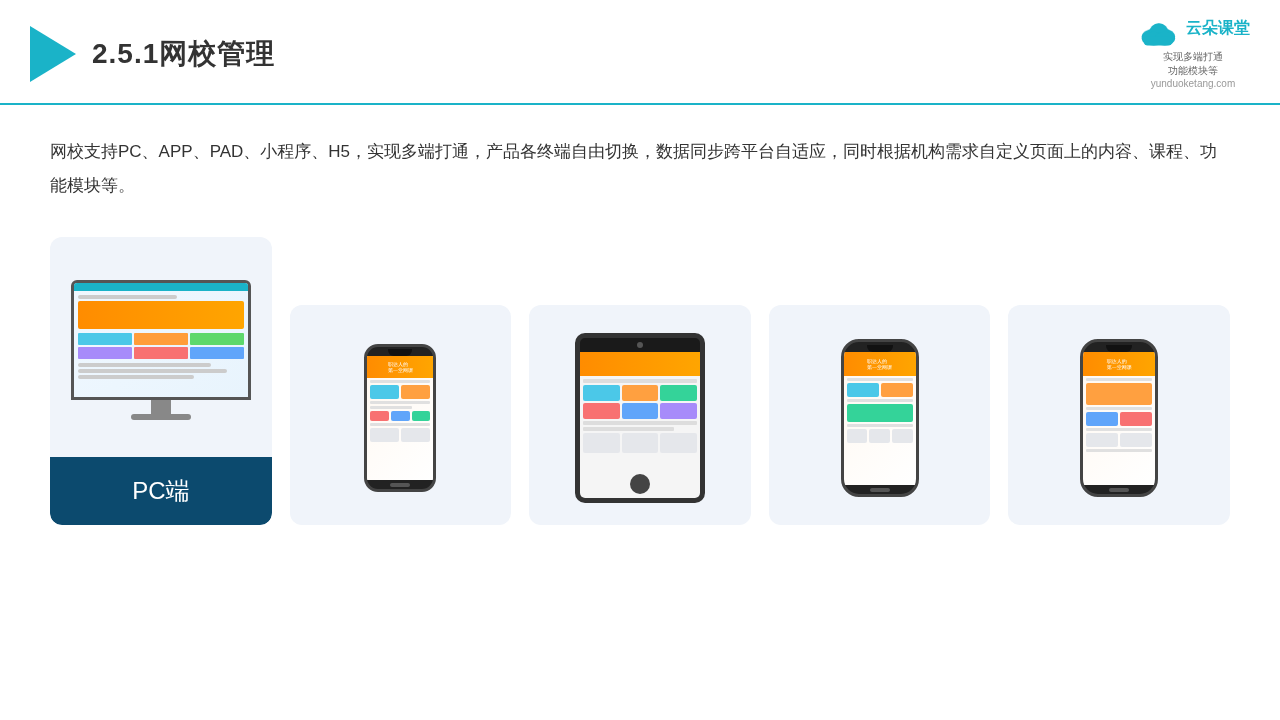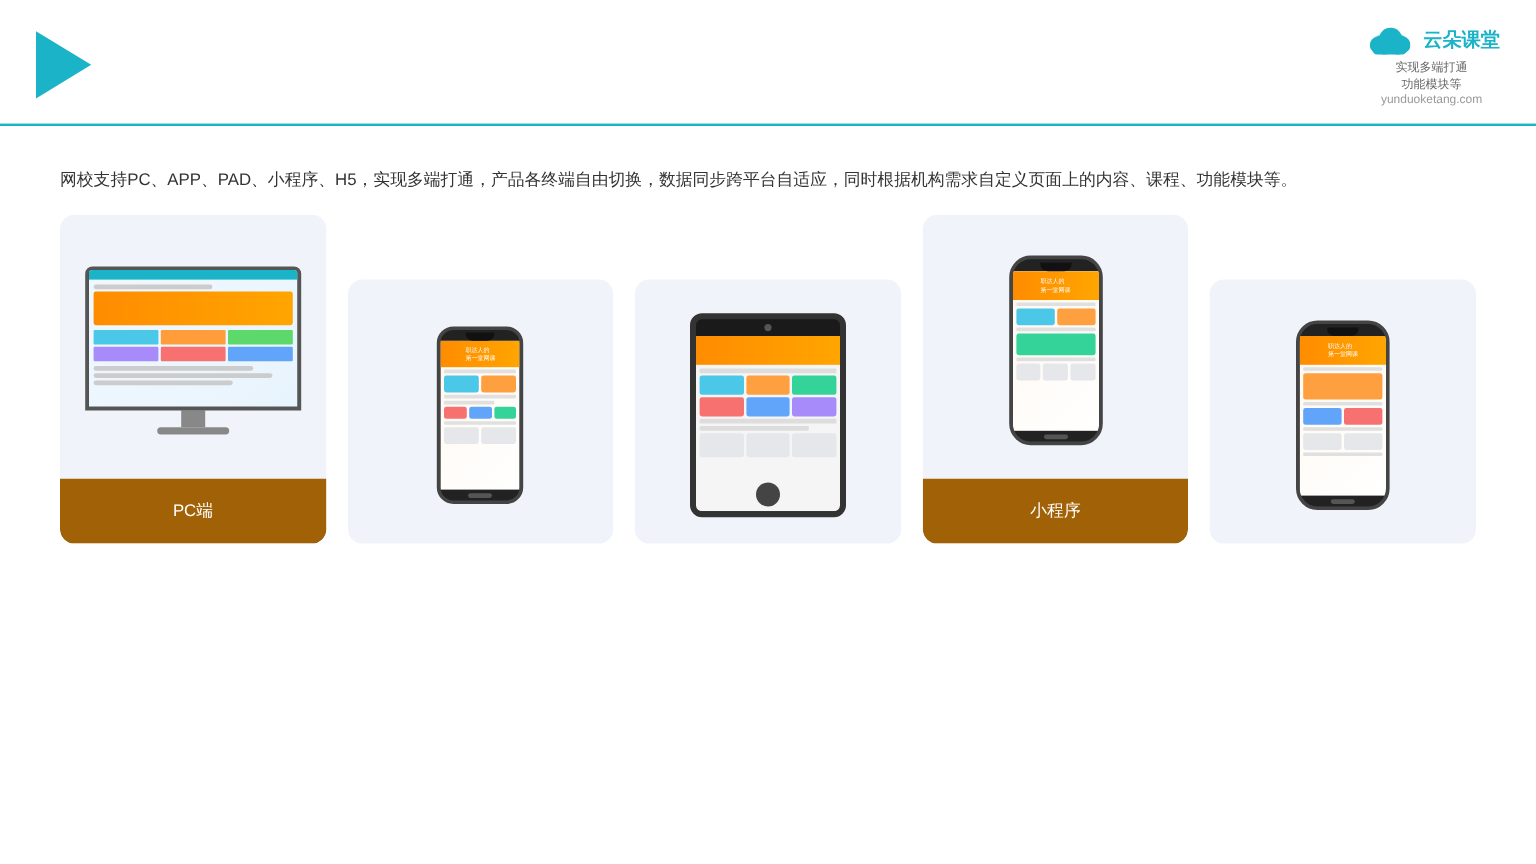--- a/index.html
+++ b/index.html
@@ -38,21 +38,20 @@
       color: #333;
       letter-spacing: 1px;
     }
     .header-right {
       display: flex;
       flex-direction: column;
       align-items: center;
     }
     .brand-logo {
       display: flex;
-      align-items: center;
       gap: 6px;
     }
     .cloud-icon {
       width: 44px;
       height: 30px;
     }
     .brand-name {
       font-size: 16px;
       color: #1ab3c8;
       font-weight: 600;
@@ -67,24 +66,24 @@
     .brand-url {
       font-size: 10px;
       color: #999;
     }
 
     
     .content {
       padding: 30px 50px 20px 50px;
     }
     .description {
-      font-size: 14px;
+      font-size: 17px;
       color: #333;
       line-height: 2;
-      margin-bottom: 16px;
+      margin-bottom: 34px;
     }
 
     
     .devices-row {
       display: flex;
       gap: 18px;
       align-items: flex-end;
       margin-top: 10px;
     }
     .device-card {
@@ -99,23 +98,23 @@
     .device-image-area {
       width: 100%;
       padding: 20px 15px 15px 15px;
       display: flex;
       align-items: center;
       justify-content: center;
       min-height: 220px;
     }
     .device-label {
       width: 100%;
-      background: #a16207;
+      background: #0c4a6e;
       color: #ffffff;
-      font-size: 14px;
+      font-size: 24px;
       font-weight: 500;
       text-align: center;
       padding: 18px 0;
       border-radius: 0 0 12px 12px;
     }
 
     
     .pc-mock {
       display: flex;
       flex-direction: column;
@@ -326,20 +325,21 @@
       left: 50%;
       transform: translateX(-50%);
     }
   </style>
 </head>
 <body>
 
 <div class="header">
   <div class="header-left">
     <div class="logo-triangle"></div>
+    <h1 class="page-title">2.5.1网校管理</h1>
   </div>
   <div class="header-right">
     <div class="brand-logo">
       <svg class="cloud-icon" viewBox="0 0 50 35" fill="none">
         <ellipse cx="20" cy="22" rx="14" ry="10" fill="#1ab3c8" opacity="0.3"></ellipse>
         <ellipse cx="32" cy="22" rx="13" ry="10" fill="#1ab3c8" opacity="0.3"></ellipse>
         <ellipse cx="26" cy="18" rx="12" ry="12" fill="#1ab3c8" opacity="0.4"></ellipse>
         <ellipse cx="20" cy="22" rx="14" ry="9" fill="#1ab3c8"></ellipse>
         <ellipse cx="33" cy="22" rx="12" ry="9" fill="#1ab3c8"></ellipse>
         <ellipse cx="26" cy="17" rx="11" ry="11" fill="#1ab3c8"></ellipse>
@@ -479,21 +479,20 @@
                   <div class="phone-card" style="background:#e5e7eb"></div>
                   <div class="phone-card" style="background:#e5e7eb"></div>
                   <div class="phone-card" style="background:#e5e7eb"></div>
                 </div>
               </div>
             </div>
             <div class="phone-home"></div>
           </div>
         </div>
       </div>
-      <div class="device-label">小程序</div>
     </div>
 
     <div class="device-card">
       <div class="device-image-area">
         <div class="phone-mock">
           <div class="phone-body" style="width:78px; height:158px; border-radius:18px;">
             <div class="phone-notch" style="width:26px; margin-top:3px;"></div>
             <div class="phone-screen">
               <div class="phone-screen-top" style="height:24px; font-size:5px;">职达人的<br>第一堂网课</div>
               <div class="phone-screen-body">

